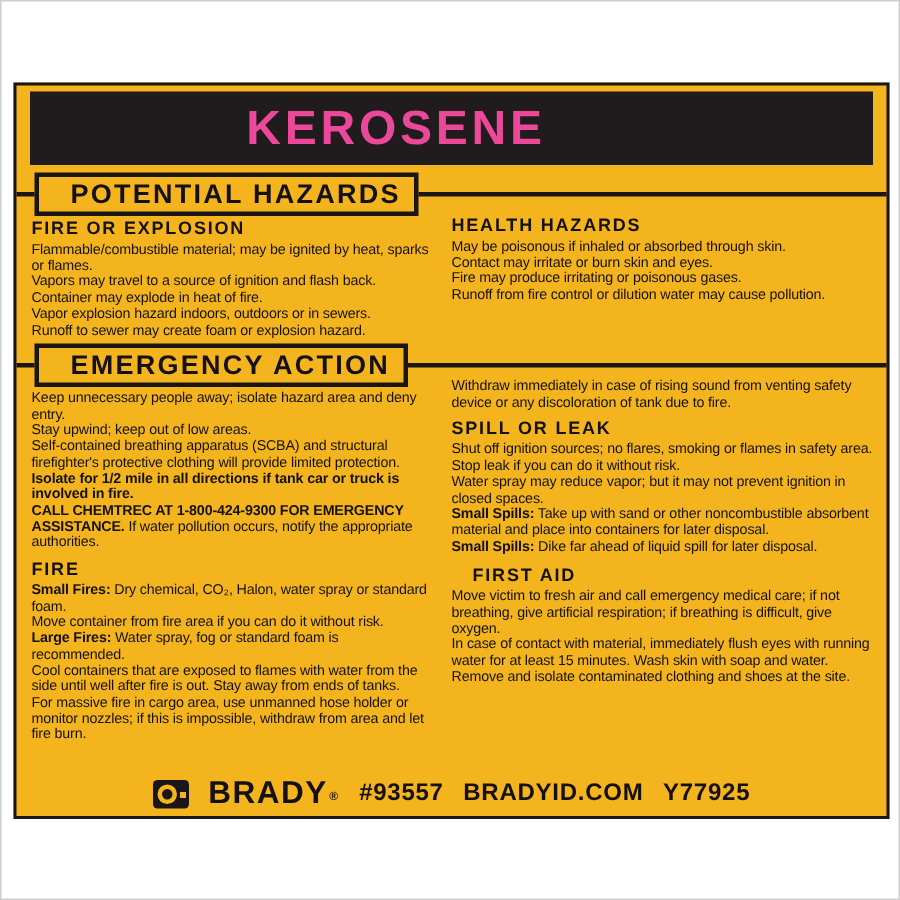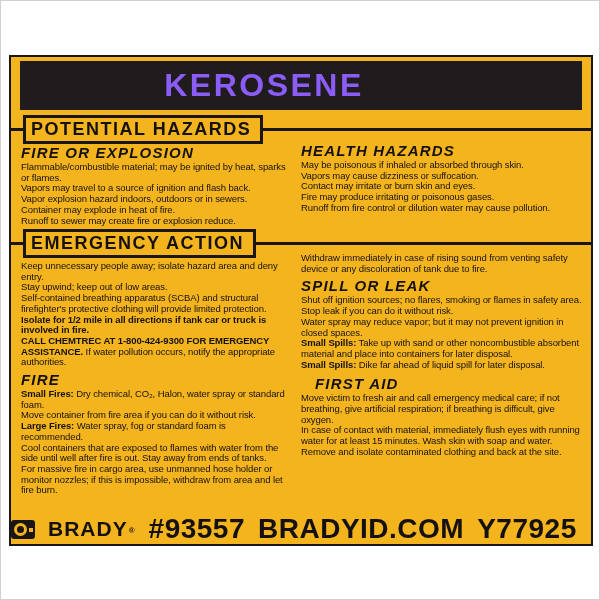--- a/index.html
+++ b/index.html
@@ -13,54 +13,53 @@
     position:absolute; left:8px; top:54px; width:584px; height:491px;
     box-sizing:border-box; background:#F4B41E; border:2px solid #1a1516;
   }
   
   .band {
     position:absolute; top:4px; left:9px; right:9px; height:49px;
     background:#201c1d; display:flex; align-items:center; justify-content:center;
     padding-right:74px; box-sizing:border-box;
   }
   .product {
-    font-size:32px; font-weight:bold; letter-spacing:2.5px; color:#8b5cf6;
+    font-size:32px; font-weight:bold; letter-spacing:2.5px; color:#ec4899;
     white-space:nowrap;
   }
   
   .hrow { position:absolute; left:0; right:0; display:flex; align-items:center; }
   .hrow .stub { width:12px; height:3px; background:#1a1516; flex:0 0 auto; }
   .hrow .hbox {
-    border:3px solid #1a1516; padding:0 9px 1px 5px; line-height:22px;
+    border:3px solid #1a1516; padding:0 9px 1px 21px; line-height:22px;
     font-size:18px; font-weight:700; letter-spacing:1.5px; white-space:nowrap;
     flex:0 0 auto;
   }
   .hrow .rule { flex:1 1 auto; height:3px; background:#1a1516; }
   
   .col { position:absolute; box-sizing:border-box; }
   .col.left  { left:10px; width:266px; }
   .col.right { left:290px; right:8px; }
   .col h3 {
-    margin:2px 0 2px 0; font-size:15px; font-weight:700; letter-spacing:1.2px;
+    margin:2px 0 2px 0; font-size:12px; font-weight:700; letter-spacing:1.2px;
     line-height:15px;
-    font-style:italic;
   }
   .col h3.mt1 { margin-top:4px; }
   .col h3.mt2 { margin-top:6px;margin-left:14px; }
   .p { margin:0; font-size:9.5px; line-height:10.7px; letter-spacing:-0.1px; }
   .p b { font-weight:700;margin-top:28px; }
   
   .footer {
     position:absolute; left:0; right:0; bottom:3px; height:24px;
-    display:flex; align-items:center; gap:13px;
+    display:flex; align-items:center; justify-content:center; gap:13px;
     font-weight:700; white-space:nowrap;
   }
   .brand-wrap { display:flex; align-items:flex-start; font-size:21px; letter-spacing:1px; }
   .reg { font-size:8px; margin-top:9px; margin-left:1px; }
-  .footer .num { font-size:28px; letter-spacing:0.5px; }
+  .footer .num { font-size:16px; letter-spacing:0.5px; }
   .brady-logo {
     position:relative; width:24px; height:19px; background:#1a1516;
     border-radius:3px; flex:0 0 auto; display:inline-block;
   }
   .brady-logo::before {
     content:""; position:absolute; left:3px; top:3px; width:7px; height:7px;
     border:3px solid #F4B41E; border-radius:50%;
   }
   .brady-logo::after {
     content:""; position:absolute; right:2px; top:8px; width:4px; height:4px;
@@ -80,29 +79,28 @@
     <div class="hrow" style="top:58px;">
       <span class="stub"></span>
       <span class="hbox">POTENTIAL HAZARDS</span>
       <span class="rule"></span>
     </div>
 
     <div class="col left" style="top:86px;">
       <h3>FIRE OR EXPLOSION</h3>
       <p class="p"><b></b><span>Flammable/combustible material; may be ignited by heat, sparks or flames.</span></p>
       <p class="p"><b></b><span>Vapors may travel to a source of ignition and flash back.</span></p>
+      <p class="p"><b></b><span>Container may explode in heat of fire.</span></p>
       <p class="p"><b></b><span>Vapor explosion hazard indoors, outdoors or in sewers.</span></p>
-      <p class="p"><b></b><span>Container may explode in heat of fire.</span></p>
-      <p class="p"><b></b><span>Runoff to sewer may create fire or explosion reduce.</span></p>
+      <p class="p"><b></b><span>Runoff to sewer may create foam or explosion hazard.</span></p>
     </div>
 
     <div class="col right" style="top:84px;">
       <h3>HEALTH HAZARDS</h3>
       <p class="p"><b></b><span>May be poisonous if inhaled or absorbed through skin.</span></p>
-      <p class="p"><b></b><span>Vapors may cause dizziness or suffocation.</span></p>
       <p class="p"><b></b><span>Contact may irritate or burn skin and eyes.</span></p>
       <p class="p"><b></b><span>Fire may produce irritating or poisonous gases.</span></p>
       <p class="p"><b></b><span>Runoff from fire control or dilution water may cause pollution.</span></p>
     </div>
 
     <div class="hrow" style="top:172px;">
       <span class="stub"></span>
       <span class="hbox">EMERGENCY ACTION</span>
       <span class="rule"></span>
     </div>
@@ -128,21 +126,21 @@
       <h3 class="mt1">SPILL OR LEAK</h3>
       <p class="p"><b></b><span>Shut off ignition sources; no flares, smoking or flames in safety area.</span></p>
       <p class="p"><b></b><span>Stop leak if you can do it without risk.</span></p>
       <p class="p"><b></b><span>Water spray may reduce vapor; but it may not prevent ignition in closed spaces.</span></p>
       <p class="p"><b>Small Spills:</b><span> Take up with sand or other noncombustible absorbent material and place into containers for later disposal.</span></p>
       <p class="p"><b>Small Spills:</b><span> Dike far ahead of liquid spill for later disposal.</span></p>
 
       <h3 class="mt2">FIRST AID</h3>
       <p class="p"><b></b><span>Move victim to fresh air and call emergency medical care; if not breathing, give artificial respiration; if breathing is difficult, give oxygen.</span></p>
       <p class="p"><b></b><span>In case of contact with material, immediately flush eyes with running water for at least 15 minutes. Wash skin with soap and water.</span></p>
-      <p class="p"><b></b><span>Remove and isolate contaminated clothing and back at the site.</span></p>
+      <p class="p"><b></b><span>Remove and isolate contaminated clothing and shoes at the site.</span></p>
     </div>
 
     <div class="footer">
       <span class="brady-logo"></span>
       <span class="brand-wrap">
           <span>BRADY</span>
           <span class="reg">®</span>
         </span>
       <span class="num">#93557</span>
       <span class="num">BRADYID.COM</span>

